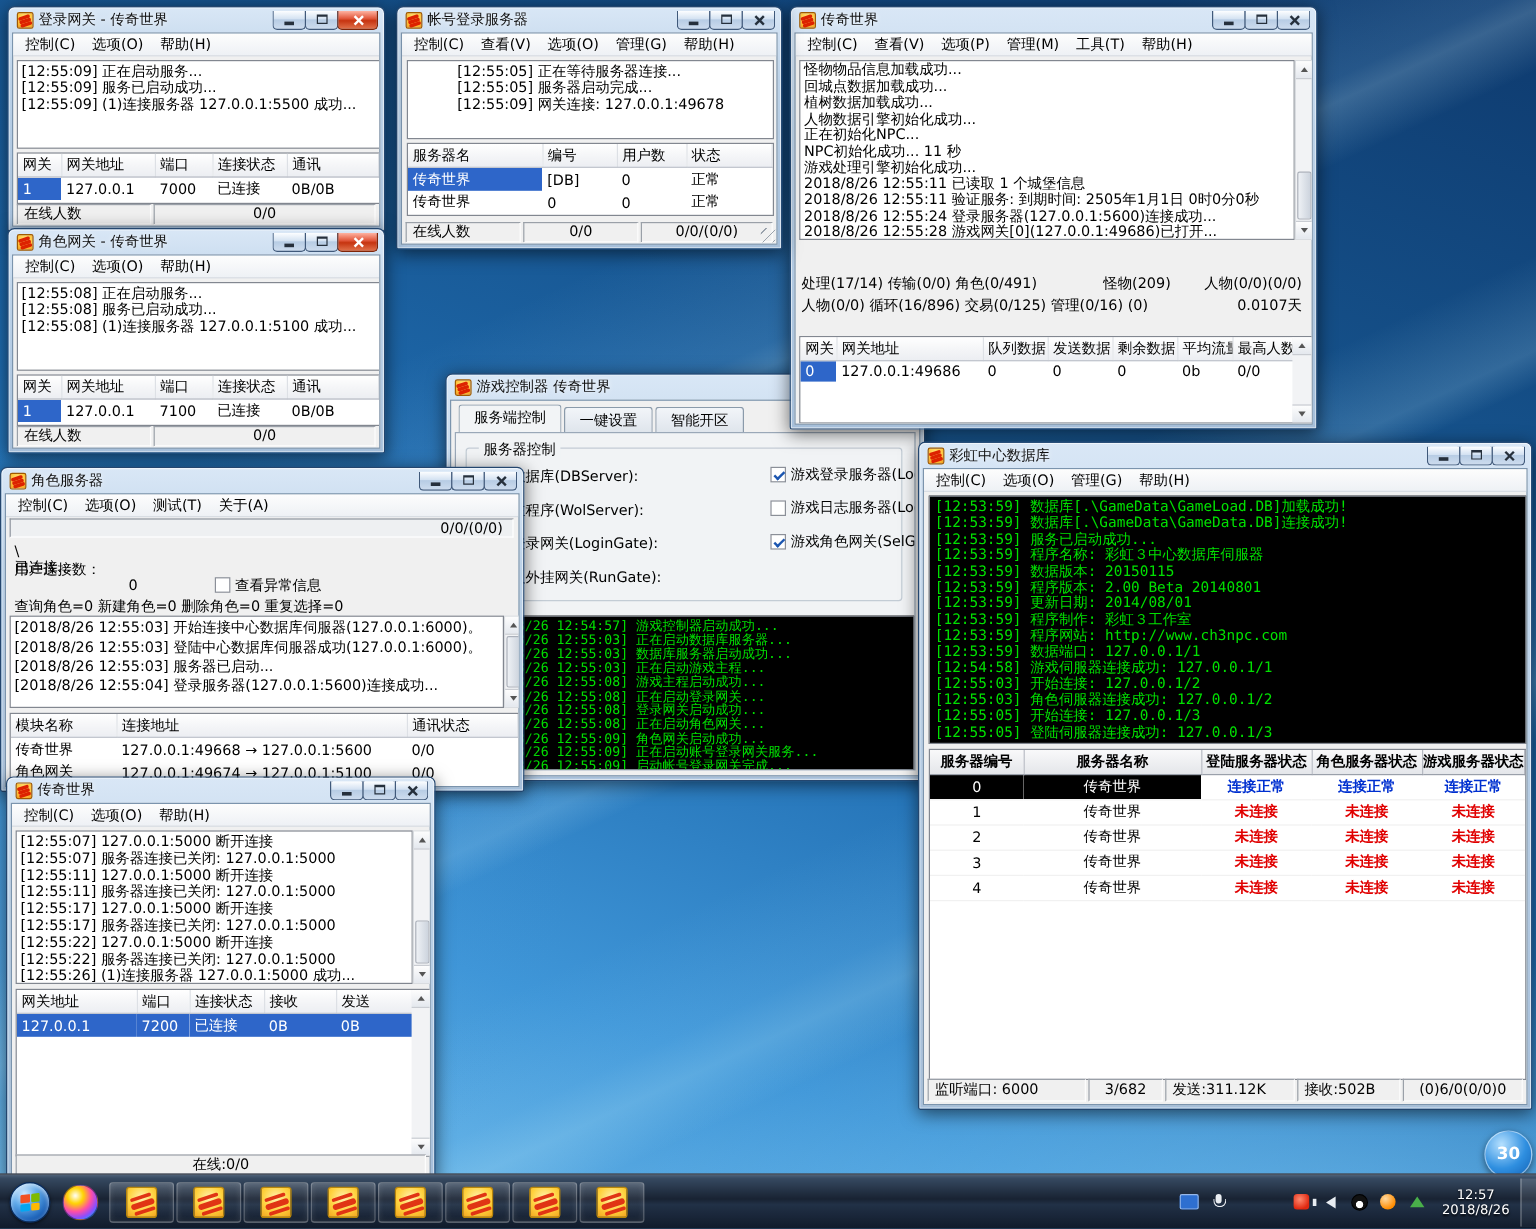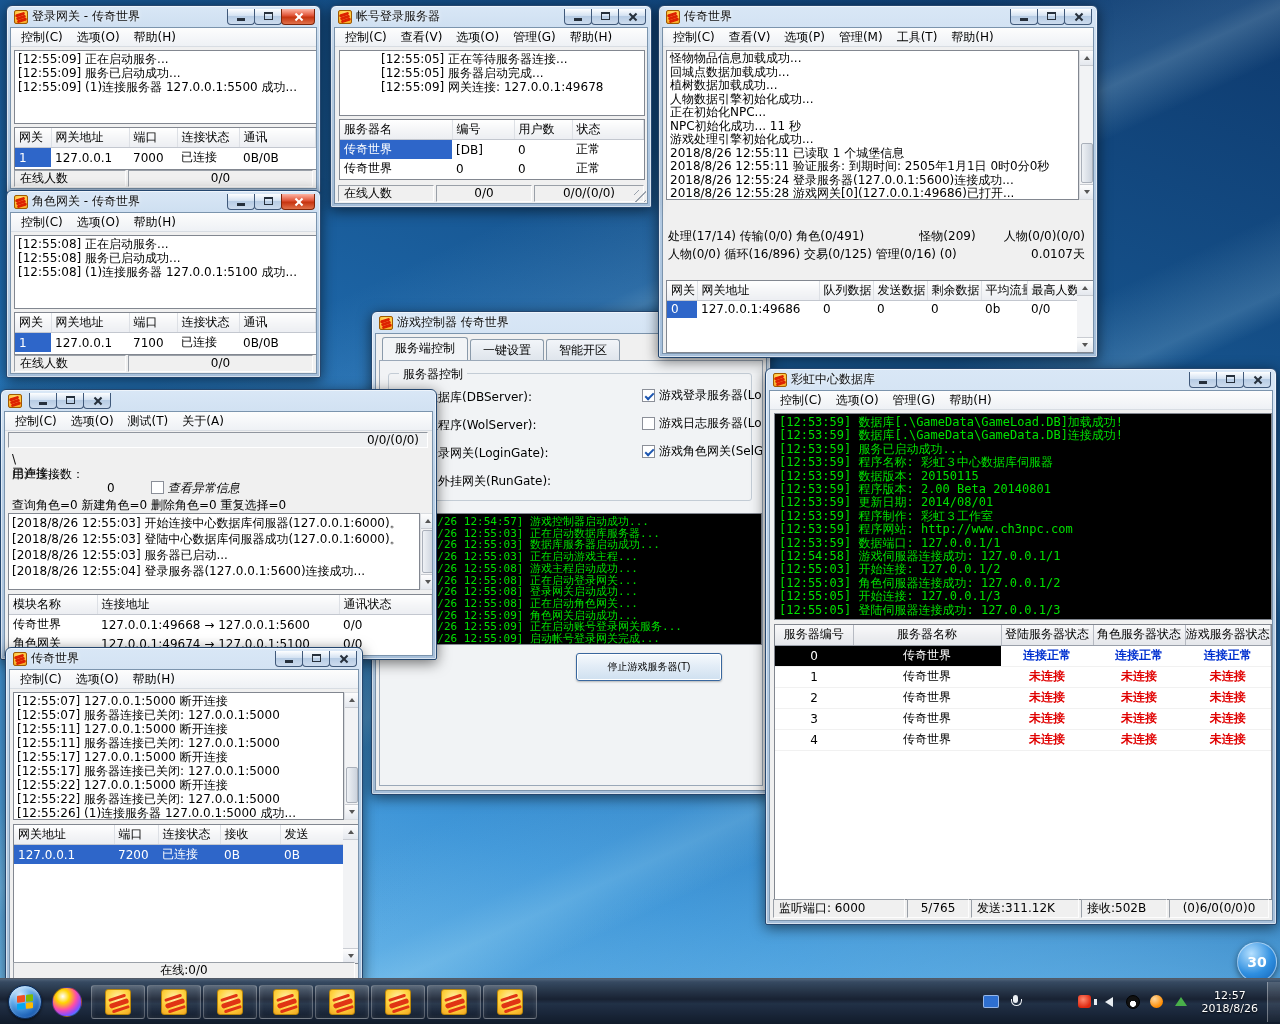--- a/index.html
+++ b/index.html
@@ -58,39 +58,39 @@
 .cb{display:inline-block;width:13px;height:13px;background:#fff;border:1px solid #8b8f98;vertical-align:-2px;position:relative;}
 .cb.checked::after{content:"";position:absolute;left:2px;top:3px;width:7px;height:3px;border-left:2px solid #1c56b0;border-bottom:2px solid #1c56b0;transform:rotate(-45deg);}
 .con{position:absolute;background:#000;border:1px solid #828790;color:#00e000;font-family:"DejaVu Sans Mono",monospace;white-space:pre;overflow:hidden;padding:2px 4px;}
 .pushbtn{position:absolute;border:1px solid #39679e;border-radius:3px;background:linear-gradient(#f6fafd,#e3edf7 45%,#cfe0f0);box-shadow:inset 0 0 0 1px #fff,0 1px 2px rgba(0,0,0,.25);display:flex;align-items:center;justify-content:center;font-size:10px;}
 
 #w-login{left:6px;top:5px;width:315px;height:188px;z-index:30;}
 #w-rolegw{left:6px;top:190px;width:315px;height:188px;z-index:31;}
 #w-roleserver{left:0px;top:389px;width:437px;height:271px;z-index:40;}
 #w-mirgw{left:5px;top:647px;width:358px;height:338px;z-index:50;}
 #w-account{left:330px;top:5px;width:322px;height:203px;z-index:20;}
-#w-gamectrl{left:371px;top:311px;width:400px;height:484px;z-index:10;}
+#w-gamectrl{left:371px;top:311px;width:400px;height:340px;z-index:10;}
 #w-main{left:658px;top:5px;width:440px;height:353px;z-index:15;}
 #w-rainbow{left:765px;top:368px;width:512px;height:557px;z-index:60;}
 
 .strow{position:absolute;left:5px;right:8px;height:18px;display:flex;justify-content:space-between;white-space:nowrap;overflow:hidden;margin-top:24px;}
 .strow .rgt{display:flex;gap:28px;}
 
 .tabs{position:absolute;left:6px;top:5px;display:flex;z-index:2;}
 .tab{height:21px;padding:2px 12px;border:1px solid #8a9aaa;border-bottom:none;border-radius:3px 3px 0 0;background:linear-gradient(#f2f5f9,#dfe5ec);margin-right:2px;white-space:nowrap;}
 .tab.active{background:#f2f4f6;height:23px;margin-top:-2px;position:relative;}
 .tabpage{position:absolute;left:3px;right:3px;top:26px;bottom:4px;border:1px solid #9aa8b8;background:#f1f3f5;overflow:hidden;}
 .gb{position:absolute;border:1px solid #c3ccd5;border-radius:3px;}
 .gbl{position:absolute;top:-8px;left:10px;background:#f1f3f5;padding:0 4px;white-space:nowrap;}
 .gc-label{position:absolute;white-space:nowrap;}
 .gc-opt{position:absolute;white-space:nowrap;display:flex;align-items:center;gap:4px;}
 
 .rb{position:absolute;background:#fff;border:1px solid #828790;overflow:hidden;}
 .rb table{width:100%;border-collapse:collapse;table-layout:fixed;font-size:12px;}
-.rb th{height:20px;background:linear-gradient(#f9f9fa,#e4e6ea);border-right:1px solid #b6bac2;border-bottom:1px solid #9aa0aa;font-weight:normal;text-align:center;white-space:nowrap;overflow:hidden;}
+.rb th{height:20px;background:linear-gradient(#f9f9fa,#e4e6ea);border-right:1px solid #b6bac2;border-bottom:1px solid #9aa0aa;font-weight:bold;text-align:center;white-space:nowrap;overflow:hidden;}
 .rb td{height:21px;text-align:center;white-space:nowrap;overflow:hidden;border-bottom:1px solid #f1f1f1;}
 .rb td.k{background:#000;color:#fff;}
 .rb .ok{color:#0030d0;font-weight:bold;}
 .rb .no{color:#e00000;font-weight:bold;}
 
 .taskbar{position:absolute;left:0;right:0;bottom:0;height:46px;z-index:500;display:flex;align-items:center;
  border-top:1px solid rgba(255,255,255,.28);
  background:linear-gradient(180deg,rgba(150,180,210,.45) 0,rgba(56,76,100,.94) 3px,rgba(24,34,50,.96) 45%,rgba(34,50,72,.95) 55%,rgba(16,26,42,.98) 100%),#141f2e;}
 .start{width:50px;height:40px;display:flex;align-items:center;justify-content:center;}
 .orb{width:34px;height:34px;border-radius:50%;border:1px solid #0a2c5c;
@@ -433,20 +433,21 @@
             <i class="tri-d"></i>
           </div>
       </div>
     </div>
   </div>
 </div>
 
 <div class="win" id="w-roleserver">
   <div class="tbar">
     <span class="wicon"></span>
+    <span class="ttl">角色服务器</span>
     <span class="caps">
       <span class="cap">
           <i class="g-min"></i>
         </span>
       <span class="cap">
           <i class="g-max"></i>
         </span>
       <span class="cap">
           <i class="g-x"></i>
         </span>
@@ -457,21 +458,21 @@
       <span class="mi">控制(C)</span>
       <span class="mi">选项(O)</span>
       <span class="mi">测试(T)</span>
       <span class="mi">关于(A)</span>
     </div>
     <div class="sunken cnt">0/0/(0/0)</div>
     <span class="abs" style="left:7px;top:40px;">\</span>
     <span class="abs" style="left:7px;top:53px;">已连接...</span>
     <span class="abs" style="left:7px;top:54px;">用户连接数：</span>
     <span class="abs" style="left:102px;top:69px;">0</span>
-    <span class="abs" style="left:146px;top:68px;font-style:italic;"><i class="cb"></i>
+    <span class="abs" style="left:174px;top:68px;"><i class="cb"></i>
       <span>查看异常信息</span></span>
     <span class="abs" style="left:7px;top:85px;">查询角色=0  新建角色=0  删除角色=0  重复选择=0</span>
     <div class="lb" style="left:3px;top:101px;width:412px;height:77px;line-height:16px;">[2018/8/26 12:55:03] 开始连接中心数据库伺服器(127.0.0.1:6000)。
 [2018/8/26 12:55:03] 登陆中心数据库伺服器成功(127.0.0.1:6000)。
 [2018/8/26 12:55:03] 服务器已启动...
 [2018/8/26 12:55:04] 登录服务器(127.0.0.1:5600)连接成功...</div>
     <div class="vs" style="left:415px;top:101px;height:77px;">
       <div class="ar">
           <i class="tri-u"></i>
         </div>
@@ -744,21 +745,21 @@
             <td>传奇世界</td>
             <td class="no">未连接</td>
             <td class="no">未连接</td>
             <td class="no">未连接</td>
           </tr>
         </tbody>
       </table>
     </div>
     <div class="sbar" style="bottom:2px;">
       <div class="sp" style="width:132px;height:19px;line-height:17px;">监听端口: 6000</div>
-      <div class="sp ctr" style="width:62px;height:19px;line-height:17px;">5/765</div>
+      <div class="sp ctr" style="width:62px;height:19px;line-height:17px;">3/682</div>
       <div class="sp" style="width:108px;height:19px;line-height:17px;">发送:311.12K</div>
       <div class="sp" style="width:86px;height:19px;line-height:17px;">接收:502B</div>
       <div class="sp ctr grow" style="height:19px;line-height:17px;">(0)6/0(0/0)0</div>
     </div>
   </div>
 </div>
 
 <div class="notif">30</div>
 
 <div class="taskbar">

